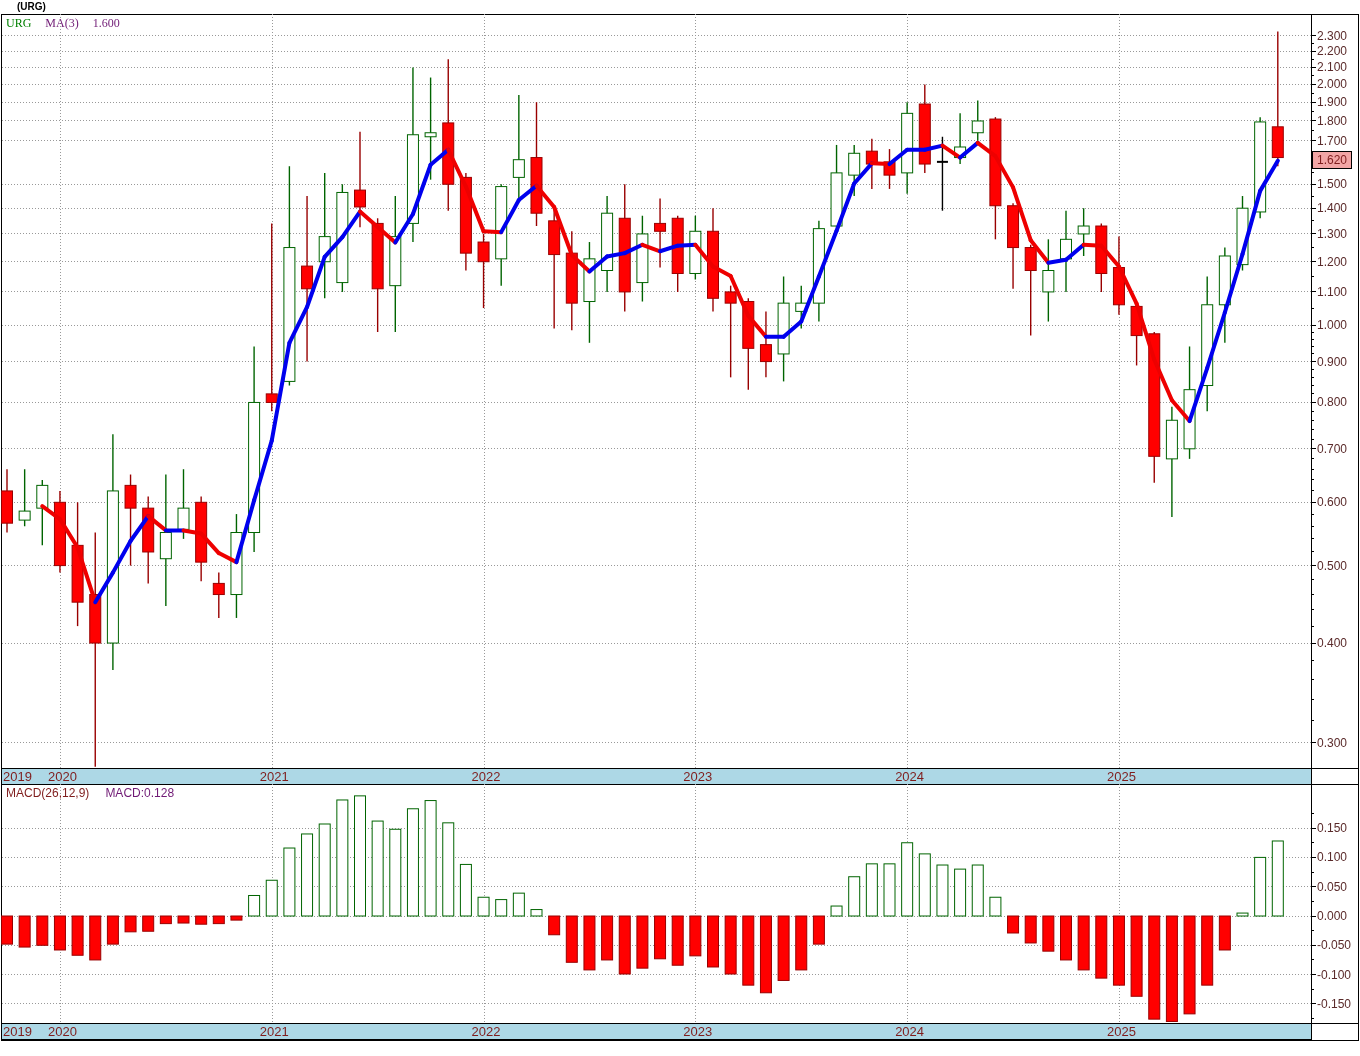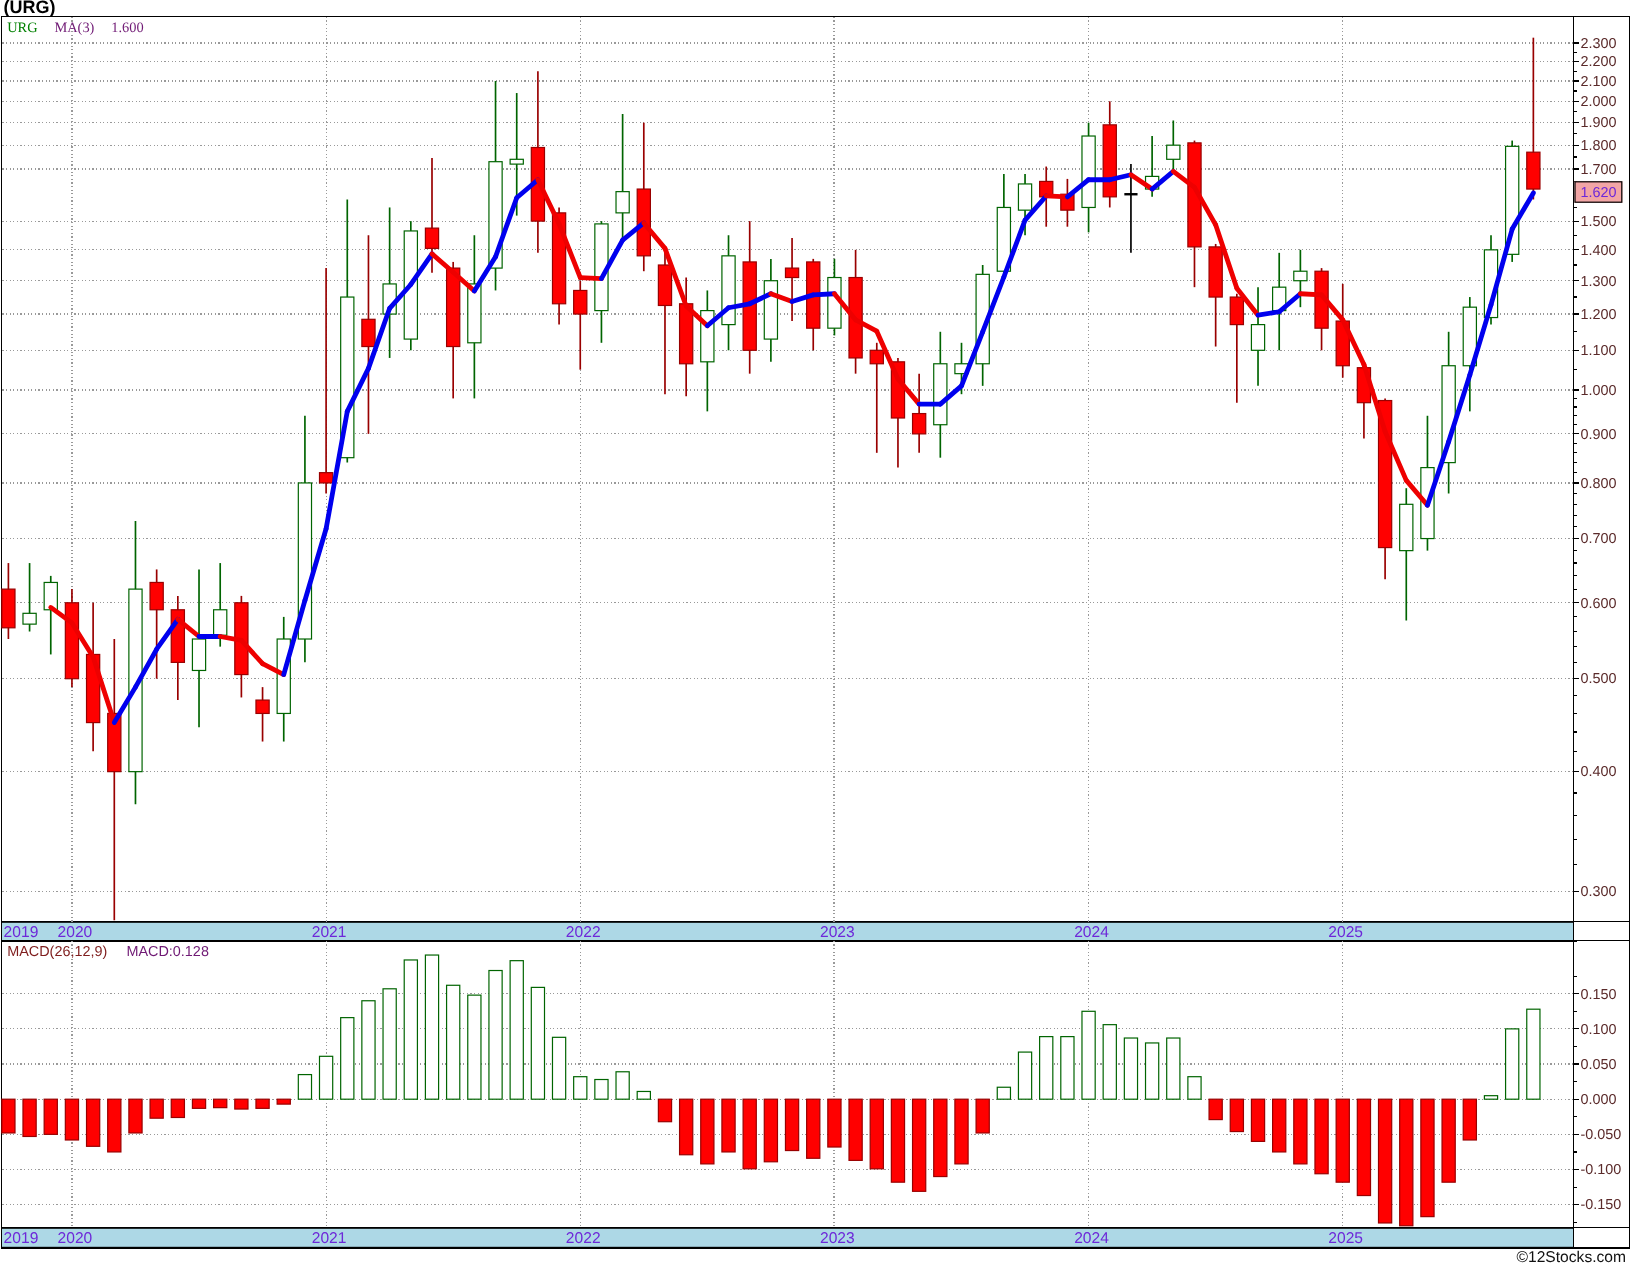--- a/index.html
+++ b/index.html
@@ -1,30 +1,30 @@
 <!DOCTYPE html>
 <html><head>
 <meta charset="utf-8">
 <style>
   html,body{margin:0;padding:0;background:#fff;}
   #root{position:relative;width:1360px;height:1056px;background:#fff;overflow:hidden;
         font-family:"Liberation Sans","DejaVu Sans",sans-serif;}
-  .page-title{position:absolute;left:3px;top:0px;font-size:15px;font-weight:bold;color:#000;height:14px;line-height:14px;}
+  .page-title{position:absolute;left:17px;top:0px;font-size:10px;font-weight:bold;color:#000;height:14px;line-height:14px;}
   .band{position:absolute;left:1px;width:1310px;height:15px;background:#ADD8E6;border-top:1px solid #000;border-bottom:1px solid #000;}
   .band-top{top:768px;}
   .band-bottom{top:1023px;}
-  .band span{position:absolute;top:0px;font-size:13px;color:#6d28d9;line-height:15px;}
+  .band span{position:absolute;top:0px;font-size:13px;color:#7f1d1d;line-height:15px;}
   #chart-svg{position:absolute;left:0;top:0;}
   .legend-main{position:absolute;left:6px;top:16px;font-size:12px;display:flex;gap:14px;font-family:Liberation Serif, serif;}
   .legend-macd{position:absolute;left:6px;top:786px;font-size:12px;display:flex;gap:16px;}
   .sym{color:#008000;}
   .blue{color:#701a75;}
   .blk{color:#7f1d1d;}
   .price-badge{position:absolute;left:1312px;background:#F2A5A5;border:1px solid #000;
-               font-size:12px;color:#6d28d9;padding:1px 4px 1px 4px;}
+               font-size:12px;color:#7f1d1d;padding:1px 4px 1px 4px;}
   .watermark{position:absolute;top:1040px;left:0px;width:1355px;height:16px;text-align:right;
              font-size:13px;color:#111;line-height:16px;}
 </style>
 </head>
 <body>
 
 <div id="root">
   <div class="page-title">(URG)</div>
 
   <div class="band band-top" id="band-top">
@@ -506,14 +506,13 @@
     <span class="blue">1.600</span>
   </div>
 
   <div class="legend-macd">
     <span class="blk">MACD(26,12,9)</span>
     <span class="blue">MACD:0.128</span>
   </div>
 
   <div class="price-badge" id="price-badge" style="top: 151px;">1.620</div>
 
-  <div class="watermark">©12Stocks.com</div>
 </div>
 
 </body></html>

